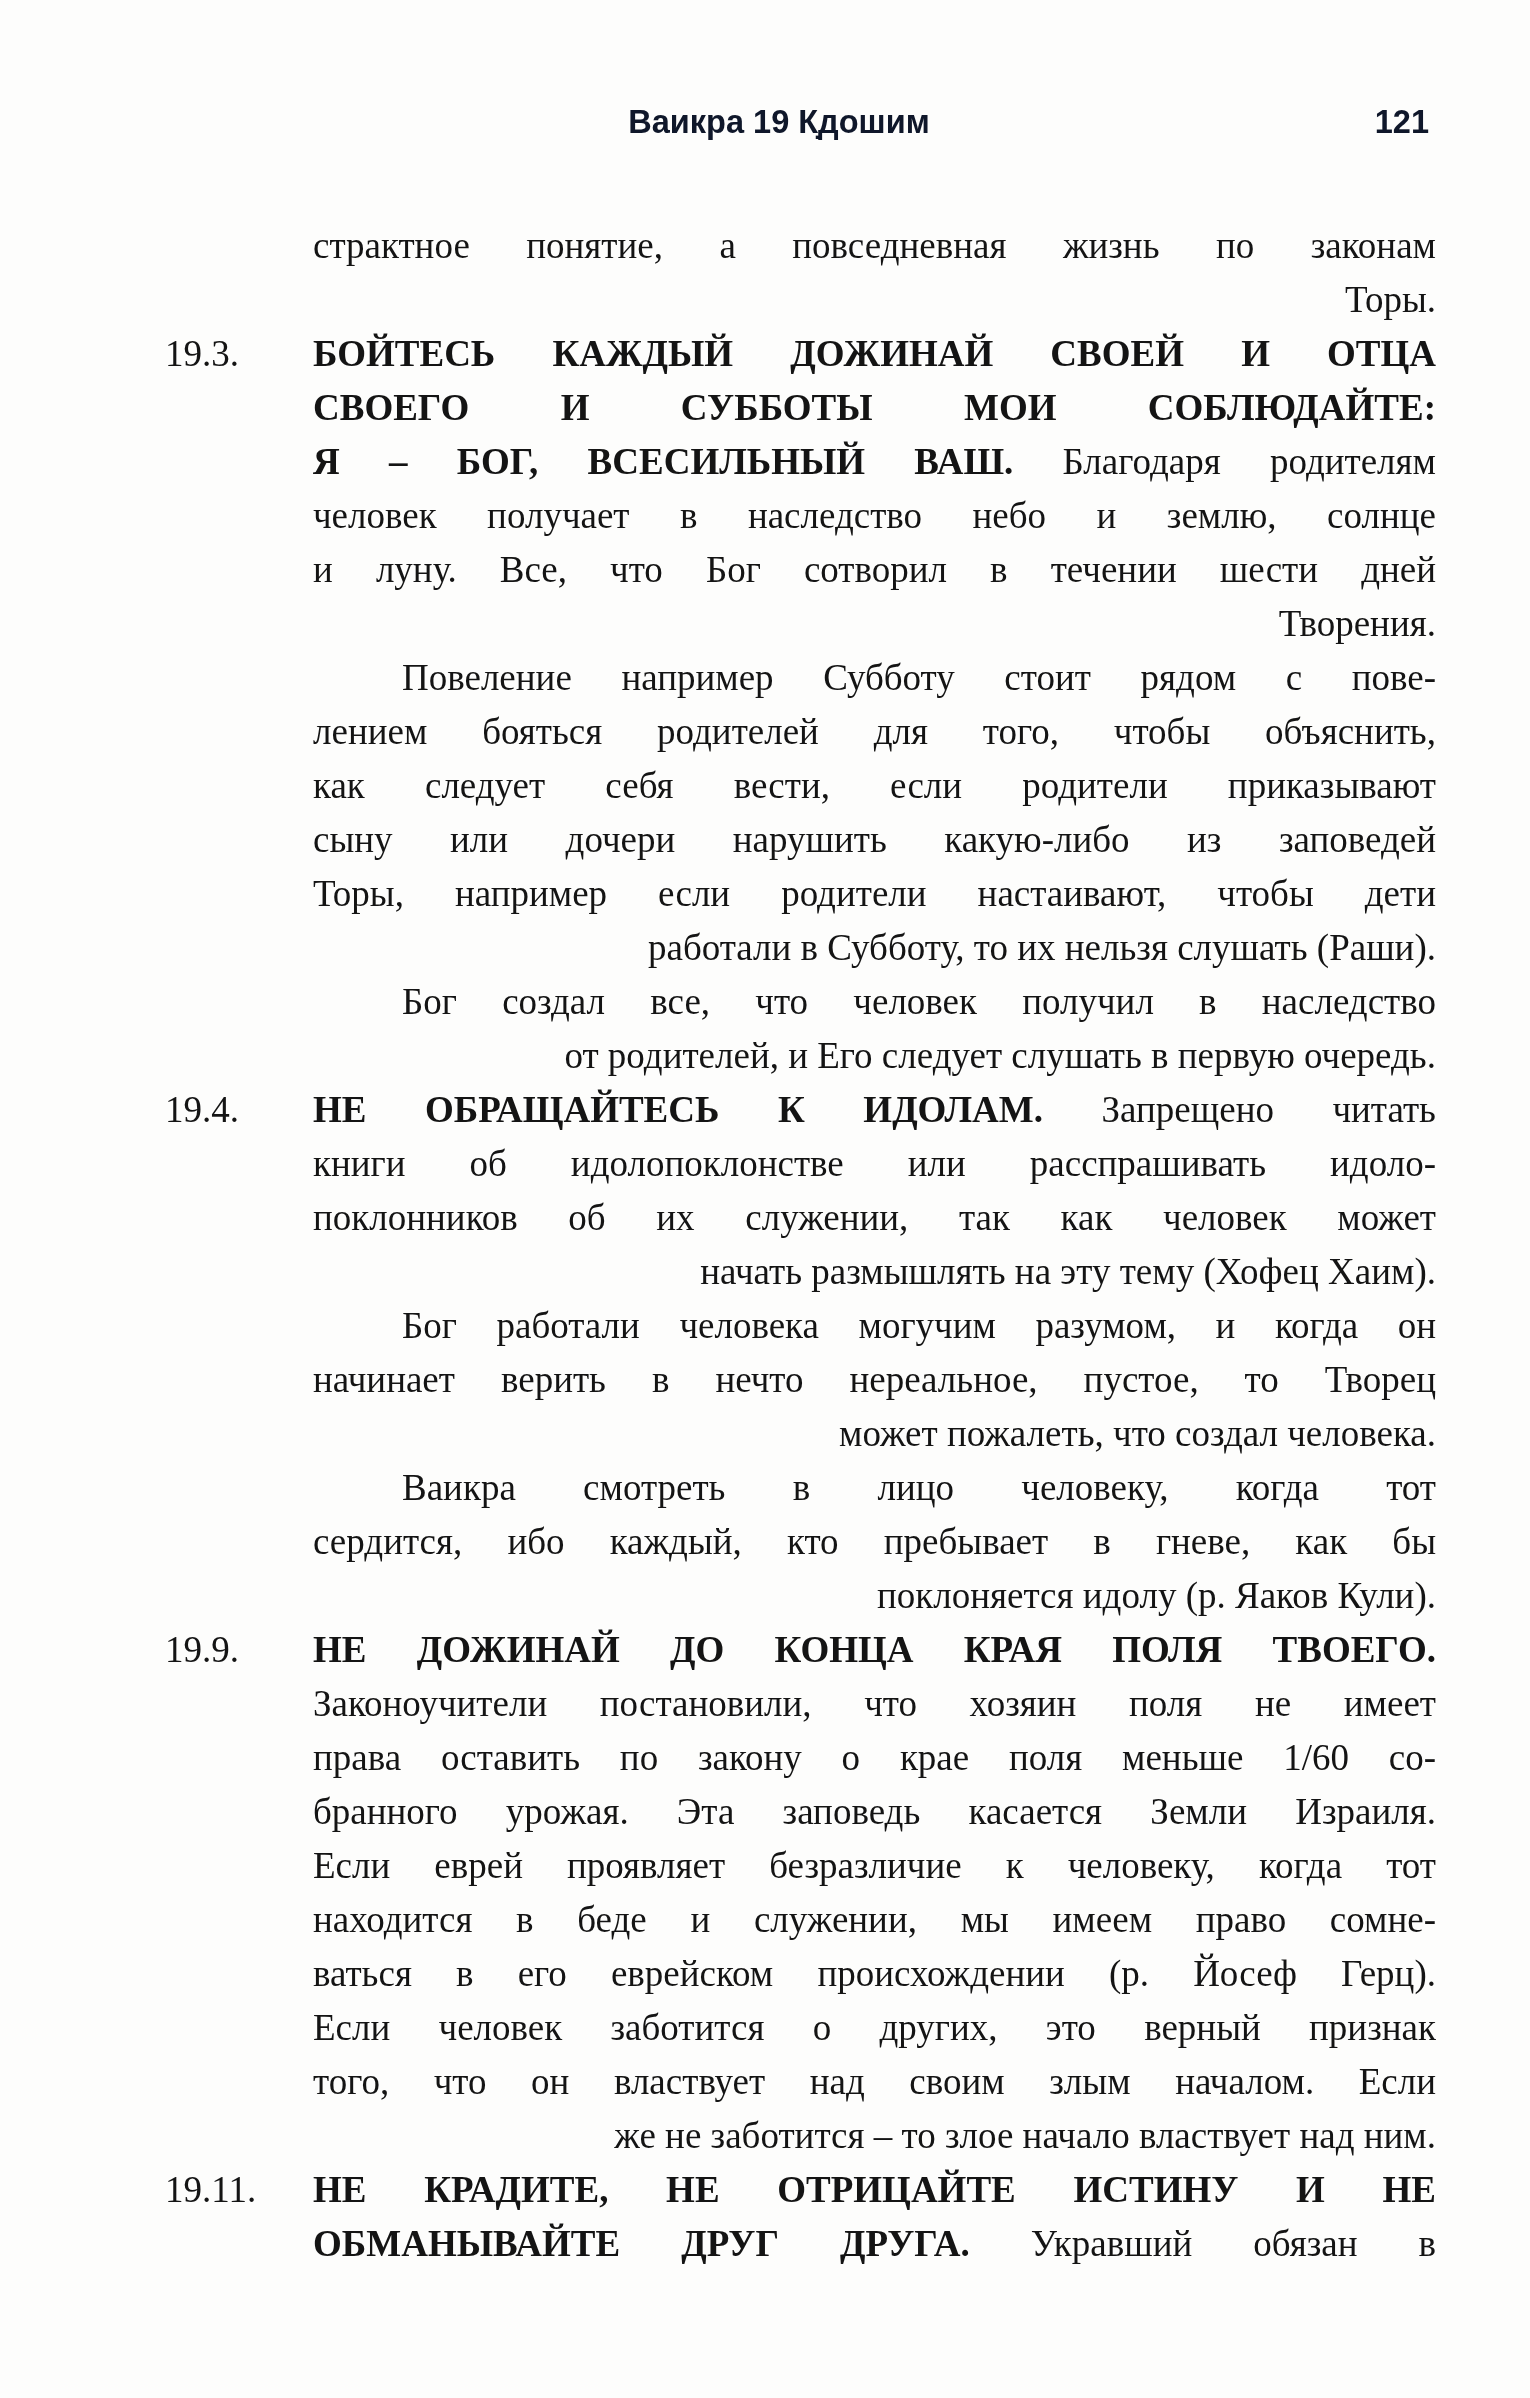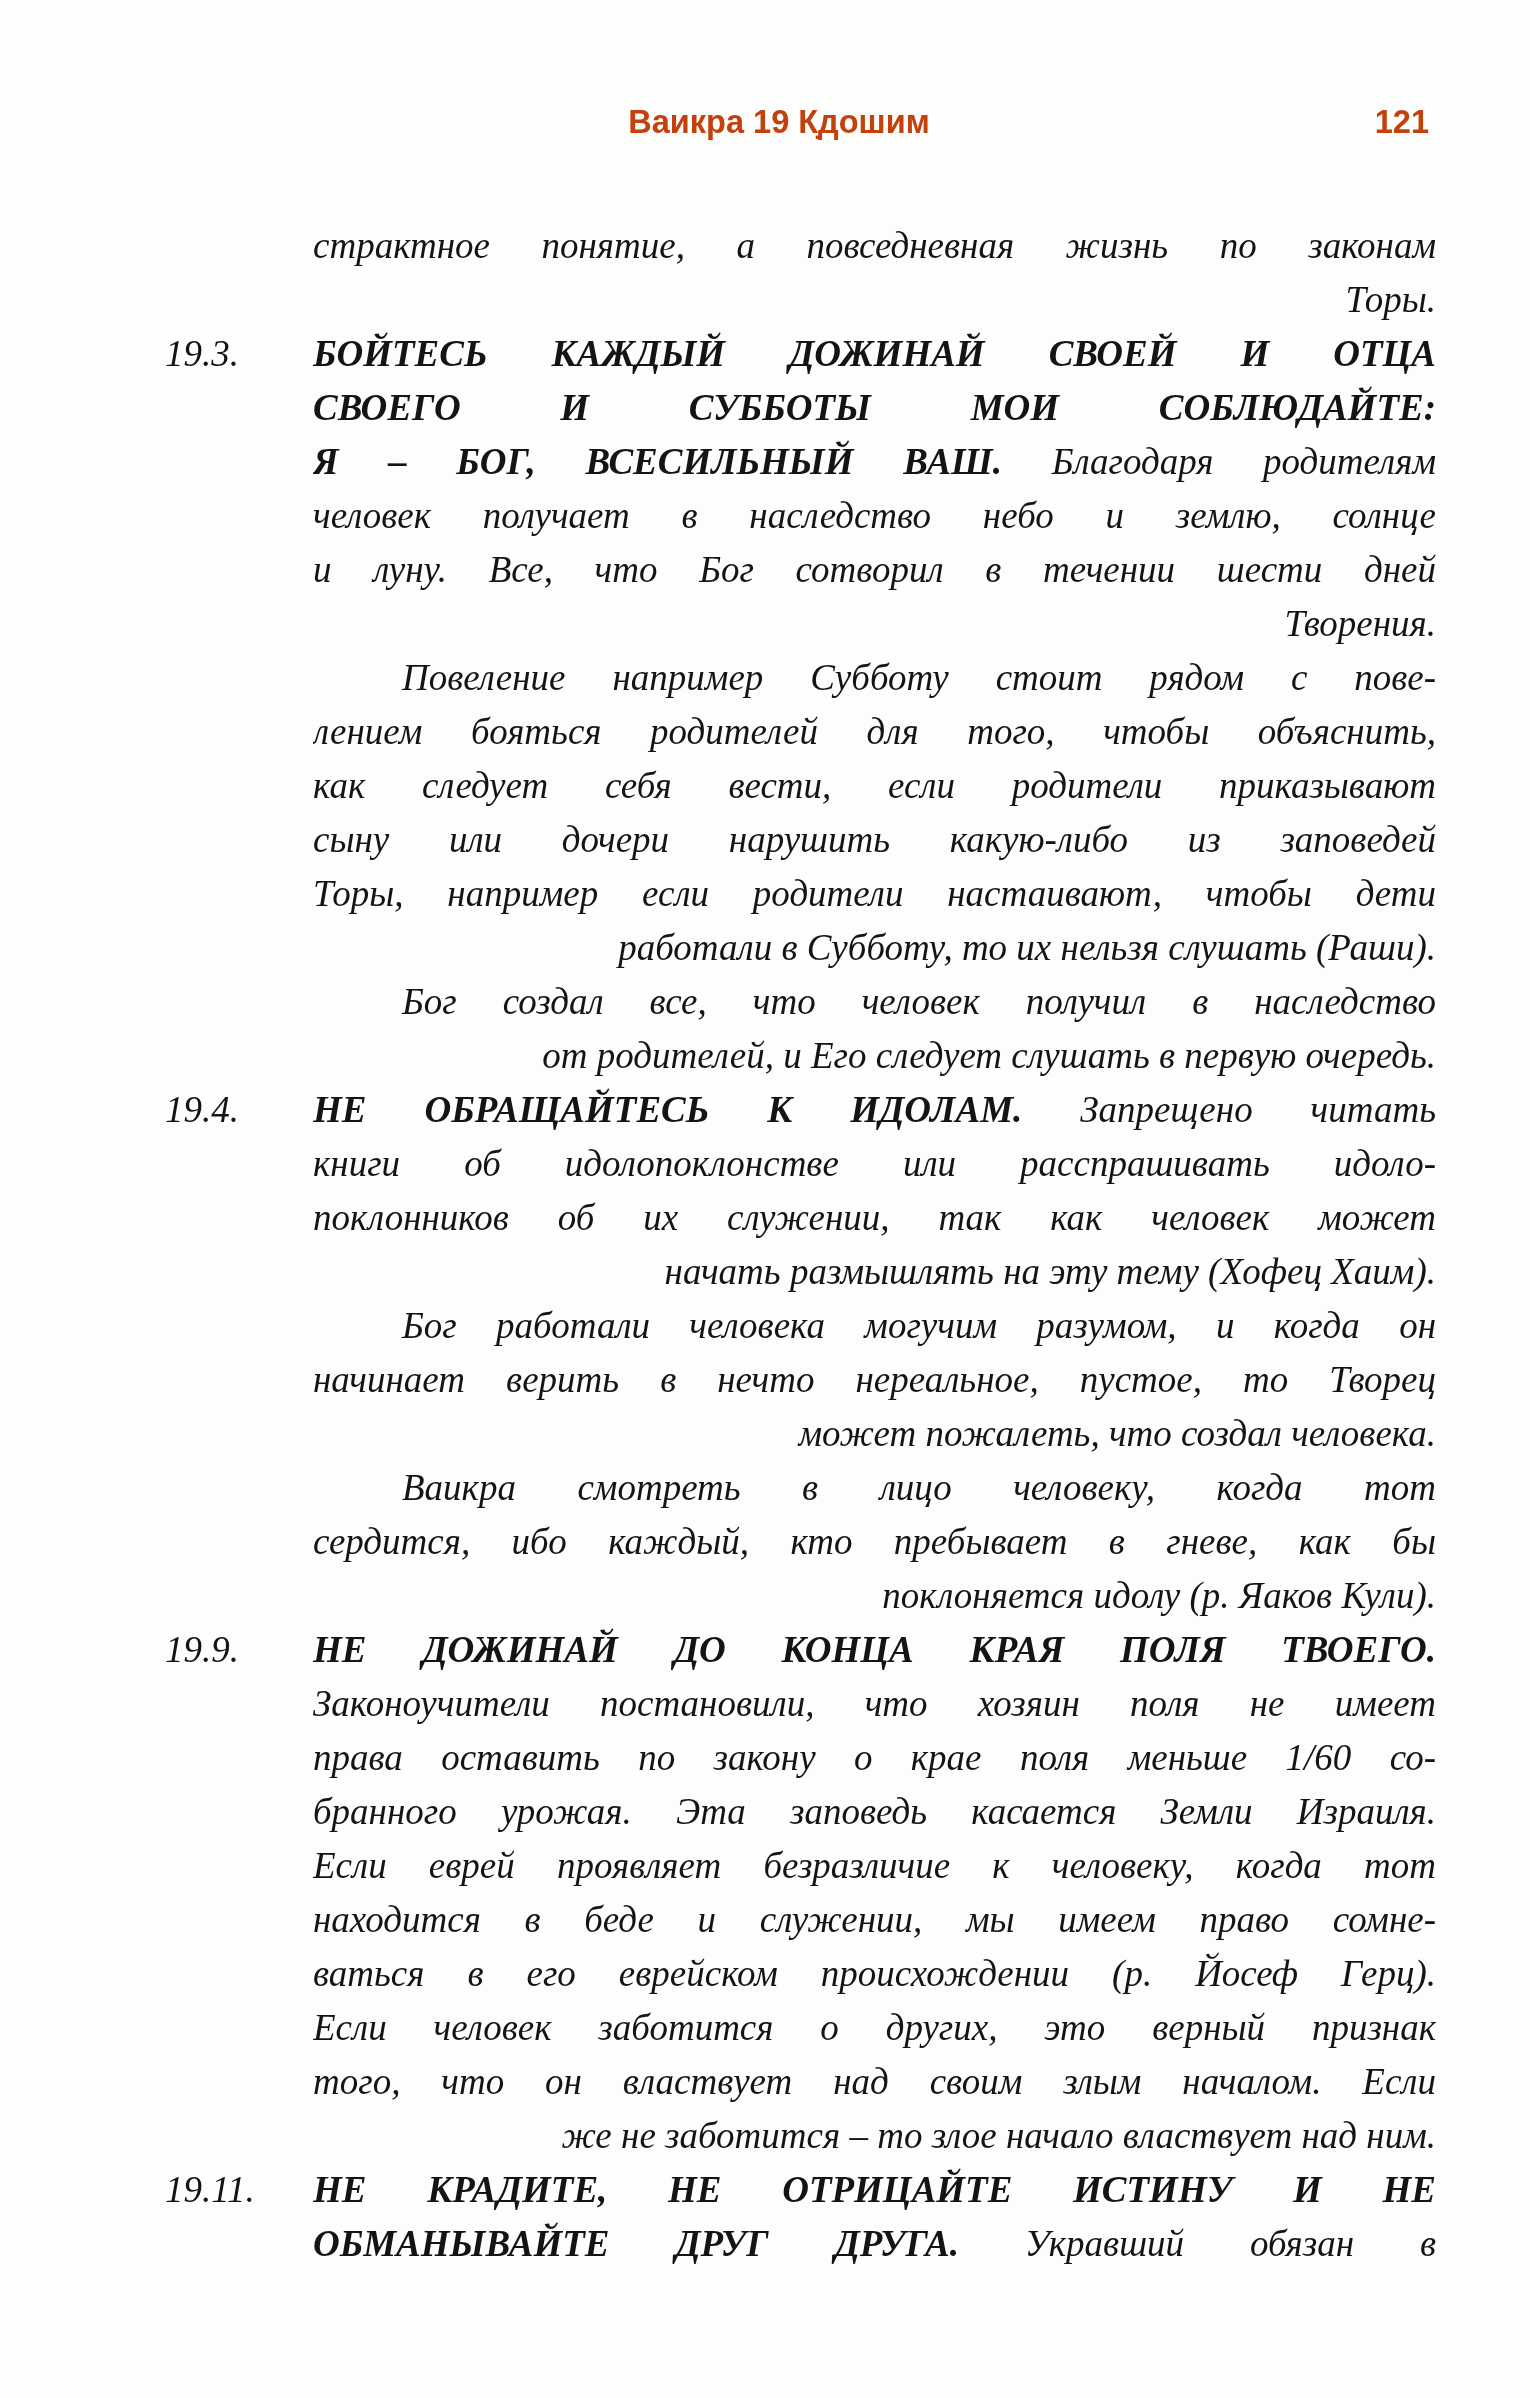--- a/index.html
+++ b/index.html
@@ -20,21 +20,21 @@
   
   .running-head {
     position: absolute;
     top: 104px;
     left: 0;
     width: 1531px;
     height: 41px;
     font-family: "Liberation Sans", sans-serif;
     font-weight: bold;
     font-size: 32.5px;
-    color: #c2410c;
+    color: #0f172a;
   }
   .head-title {
     position: absolute;
     left: 779px;
     top: 0;
     transform: translateX(-50%);
     white-space: nowrap;
   }
   .page-num {
     position: absolute;
@@ -43,21 +43,20 @@
   }
   
   .text-block {
     position: absolute;
     left: 313px;
     top: 219px;
     width: 1123px;
     font-family: "Liberation Serif", serif;
     font-size: 37px;
     color: #141414;
-    font-style: italic;
   }
   .para { position: relative; }
   .line {
     height: 54px;
     line-height: 54px;
     white-space: normal;
     text-align: right;
   }
   
   .jl { text-align: justify; overflow: hidden; }

